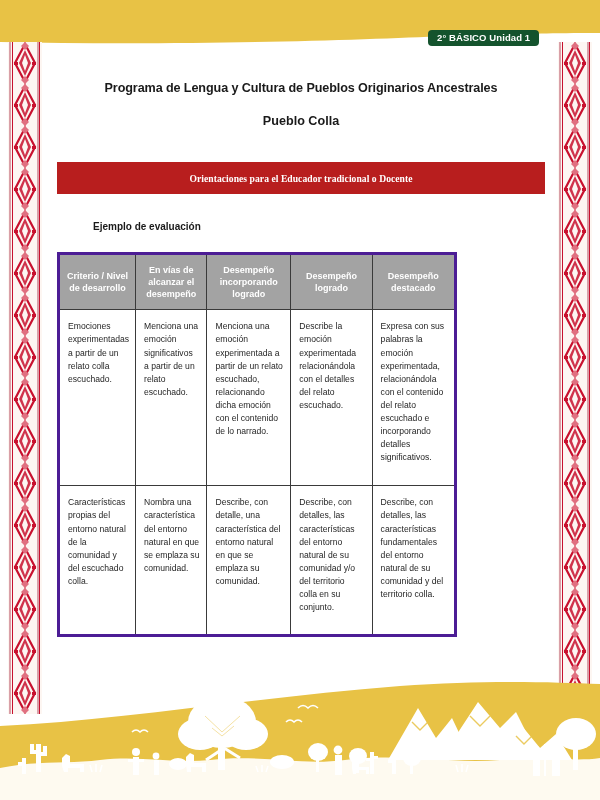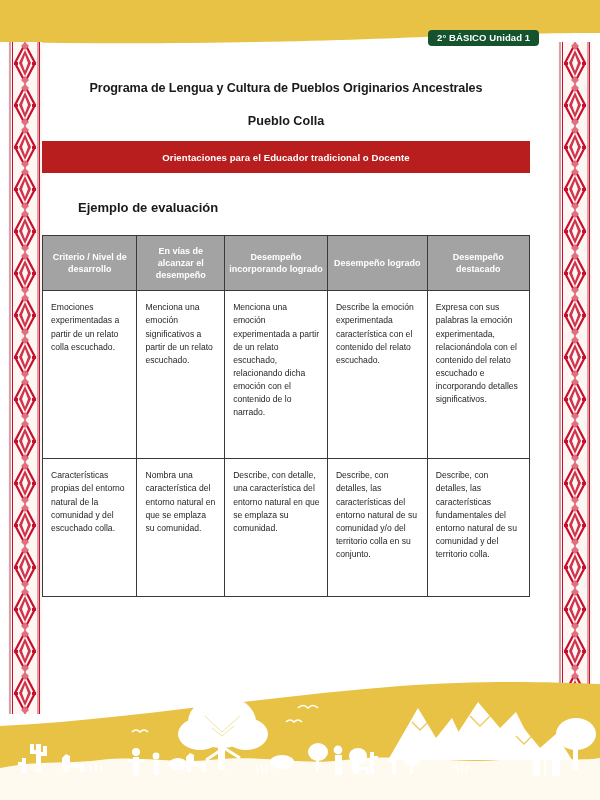--- a/index.html
+++ b/index.html
@@ -56,21 +56,21 @@
     top: 42px;
     width: 34px;
     height: 672px;
   }
   .side-border.left  { left: 8px; }
   .side-border.right { left: 558px; }
 
   
   .content {
     position: absolute;
-    left: 42px;
+    left: 57px;
     top: 60px;
     width: 488px;
   }
 
   .doc-title {
     text-align: center;
     font-size: 12.6px;
     font-weight: bold;
     color: #1a1a1a;
     margin: 21px 0 0 0;
@@ -78,77 +78,78 @@
   }
   .doc-subtitle {
     text-align: center;
     font-size: 12.6px;
     font-weight: bold;
     color: #1a1a1a;
     margin: 19px 0 12px 0;
   }
 
   .red-banner {
-    margin-top: 13px;
+    margin-top: 34px;
     background: #b81e1e;
     height: 32px;
     display: flex;
     align-items: center;
     justify-content: center;
+    font-family: Liberation Serif, serif;
   }
   .red-banner-text {
     color: #ffffff;
     font-size: 9.6px;
     font-weight: bold;
     letter-spacing: 0.05px;
   }
 
   .section-heading {
     margin-top: 27px;
     margin-left: 36px;
-    font-size: 13px;
+    font-size: 10px;
     font-weight: bold;
     color: #1a1a1a;
   }
 
   .intro-para {
     margin-top: 19px;
     font-size: 10.2px;
     color: #2a2a2a;
     line-height: 1.55;
     text-align: justify;
     text-indent: 32px;
   }
 
   
   .rubric {
     margin-top: 20px;
     border-collapse: collapse;
     table-layout: fixed;
-    width: 488px;
-    border: 1px solid #4c1d95;
+    width: 400px;
+    border: 3px solid #4c1d95;
   }
   .rubric th, .rubric td {
     border: 1px solid #3a3a3a;
     vertical-align: top;
   }
   .rubric th {
     background: #a3a3a3;
     color: #ffffff;
     font-size: 9px;
     font-weight: bold;
     text-align: center;
     vertical-align: middle;
     padding: 9px 4px;
     line-height: 1.35;
   }
   .rubric td {
     font-size: 8.6px;
     color: #1f1f1f;
-    padding: 10px 7px 12px 8px;
+    padding: 10px 7px 20px 8px;
     line-height: 1.52;
   }
   .rubric tr.row1 td { height: 145px; }
   .rubric tr.row2 td { height: 115px; }
 
   .col-1 { width: 19.4%; }
   .col-2 { width: 18.0%; }
   .col-3 { width: 21.1%; }
   .col-4 { width: 20.5%; }
   .col-5 { width: 21.0%; }
@@ -231,21 +232,21 @@
           <th>Desempeño incorporando logrado</th>
           <th>Desempeño logrado</th>
           <th>Desempeño destacado</th>
         </tr>
       </thead>
       <tbody>
         <tr class="row1">
           <td class="cell-mid">Emociones experimentadas a partir de un relato colla escuchado.</td>
           <td class="cell-mid">Menciona una emoción significativos a partir de un relato escuchado.</td>
           <td>Menciona una emoción experimentada a partir de un relato escuchado, relacionando dicha emoción con el contenido de lo narrado.</td>
-          <td class="cell-mid">Describe la emoción experimentada característica con el contenido del relato escuchado.</td>
+          <td class="cell-mid">Describe la emoción experimentada relacionándola con el detalles del relato escuchado.</td>
           <td>Expresa con sus palabras la emoción experimentada, relacionándola con el contenido del relato escuchado e incorporando detalles significativos.</td>
         </tr>
         <tr class="row2">
           <td class="cell-mid">Características propias del entorno natural de la comunidad y del escuchado colla.</td>
           <td class="cell-mid">Nombra una característica del entorno natural en que se emplaza su comunidad.</td>
           <td class="cell-mid">Describe, con detalle, una característica del entorno natural en que se emplaza su comunidad.</td>
           <td>Describe, con detalles, las características del entorno natural de su comunidad y/o del territorio colla en su conjunto.</td>
           <td class="cell-mid">Describe, con detalles, las características fundamentales del entorno natural de su comunidad y del territorio colla.</td>
         </tr>
       </tbody>

